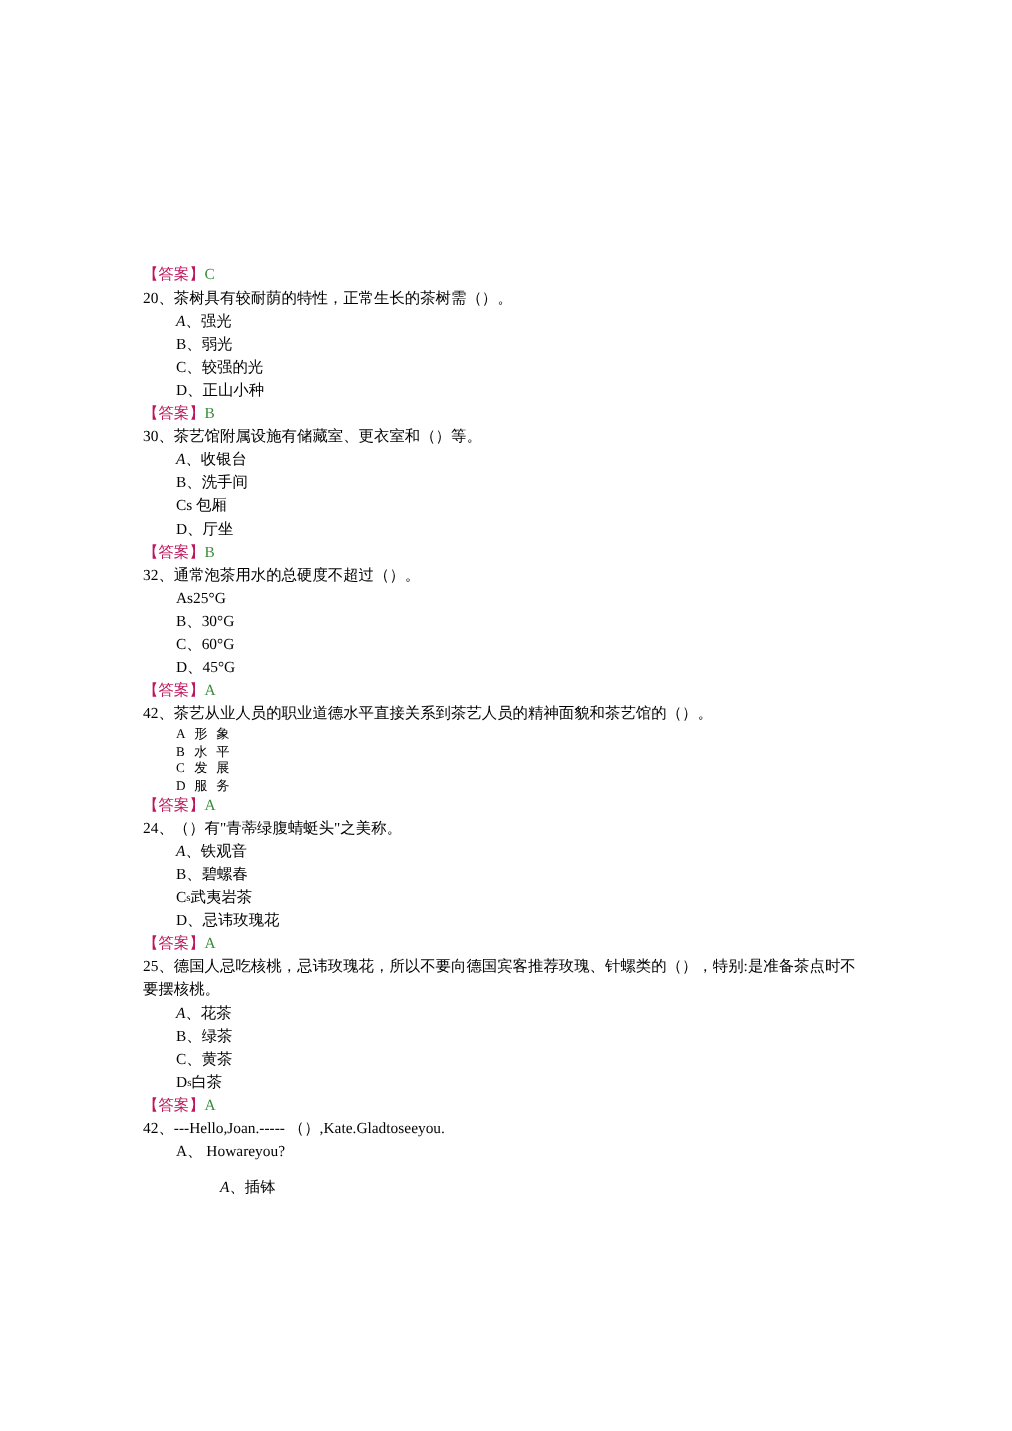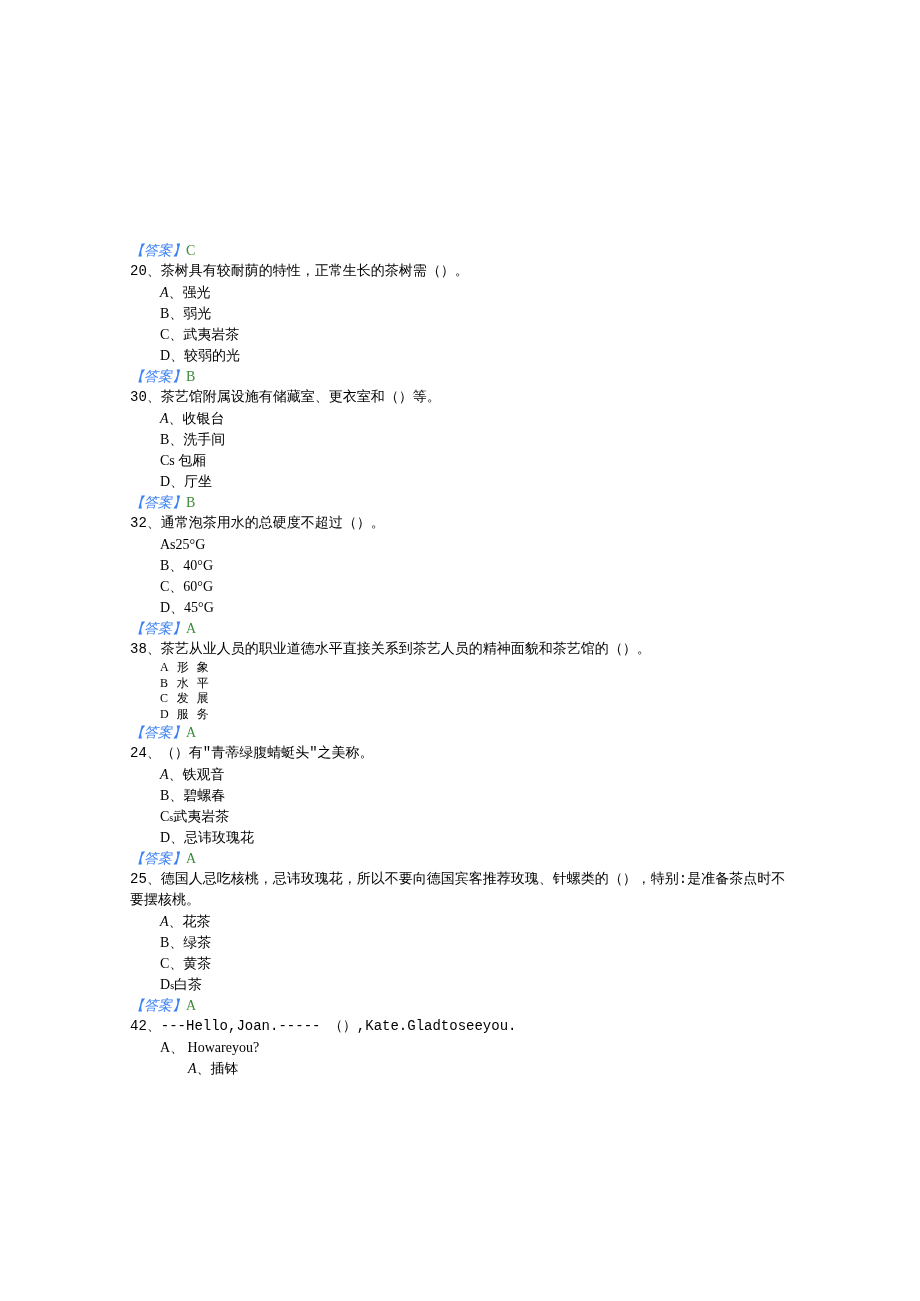--- a/index.html
+++ b/index.html
@@ -13,40 +13,38 @@
       font-size: 14px;
       line-height: 1.5;
       color: #000000;
       padding: 240px 130px 100px 130px;
       width: 920px;
     }
     .answer-line {
       margin: 0;
     }
     .answer-label {
-      color: #3b82f6;
-      font-style: italic;
+      color: #be185d;
     }
     .answer-value {
       color: #3a8a3a;
     }
     .question-text {
       margin: 0;
-      font-family: Liberation Mono, monospace;
     }
     .option {
       margin: 0;
       padding-left: 30px;
     }
     .option-italic {
       font-style: italic;
       font-family: "Times New Roman", serif;
     }
     .sub-option {
-      margin: 0;
+      margin: 12px;
       padding-left: 58px;
     }
     .q23-options {
       padding-left: 30px;
       display: flex;
       gap: 8px;
     }
     .q23-col {
       display: flex;
       flex-direction: column;
@@ -68,45 +66,45 @@
 </head>
 <body>
 
 <div class="answer-line">
   <span class="answer-label">【答案】</span><span class="answer-value">C</span>
 </div>
 
 <div class="question-text">20、茶树具有较耐荫的特性，正常生长的茶树需（）。</div>
 <div class="option"><span class="option-italic">A</span><span>、强光</span></div>
 <div class="option">B、弱光</div>
-<div class="option">C、武夷岩茶</div>
-<div class="option">D、较弱的光</div>
+<div class="option">C、较强的光</div>
+<div class="option">D、正山小种</div>
 <div class="answer-line">
   <span class="answer-label">【答案】</span><span class="answer-value">B</span>
 </div>
 
 <div class="question-text">30、茶艺馆附属设施有储藏室、更衣室和（）等。</div>
 <div class="option"><span class="option-italic">A</span><span>、收银台</span></div>
 <div class="option">B、洗手间</div>
 <div class="option">Cs 包厢</div>
 <div class="option">D、厅坐</div>
 <div class="answer-line">
   <span class="answer-label">【答案】</span><span class="answer-value">B</span>
 </div>
 
 <div class="question-text">32、通常泡茶用水的总硬度不超过（）。</div>
 <div class="option">As25°G</div>
-<div class="option">B、40°G</div>
+<div class="option">B、30°G</div>
 <div class="option">C、60°G</div>
 <div class="option">D、45°G</div>
 <div class="answer-line">
   <span class="answer-label">【答案】</span><span class="answer-value">A</span>
 </div>
 
-<div class="question-text">38、茶艺从业人员的职业道德水平直接关系到茶艺人员的精神面貌和茶艺馆的（）。</div>
+<div class="question-text">42、茶艺从业人员的职业道德水平直接关系到茶艺人员的精神面貌和茶艺馆的（）。</div>
 <div class="q23-options">
   <div class="q23-col q23-labels">
     <span>A</span>
     <span>B</span>
     <span>C</span>
     <span>D</span>
   </div>
   <div class="q23-col q23-texts">
     <span>形象</span>
     <span>水平</span>

